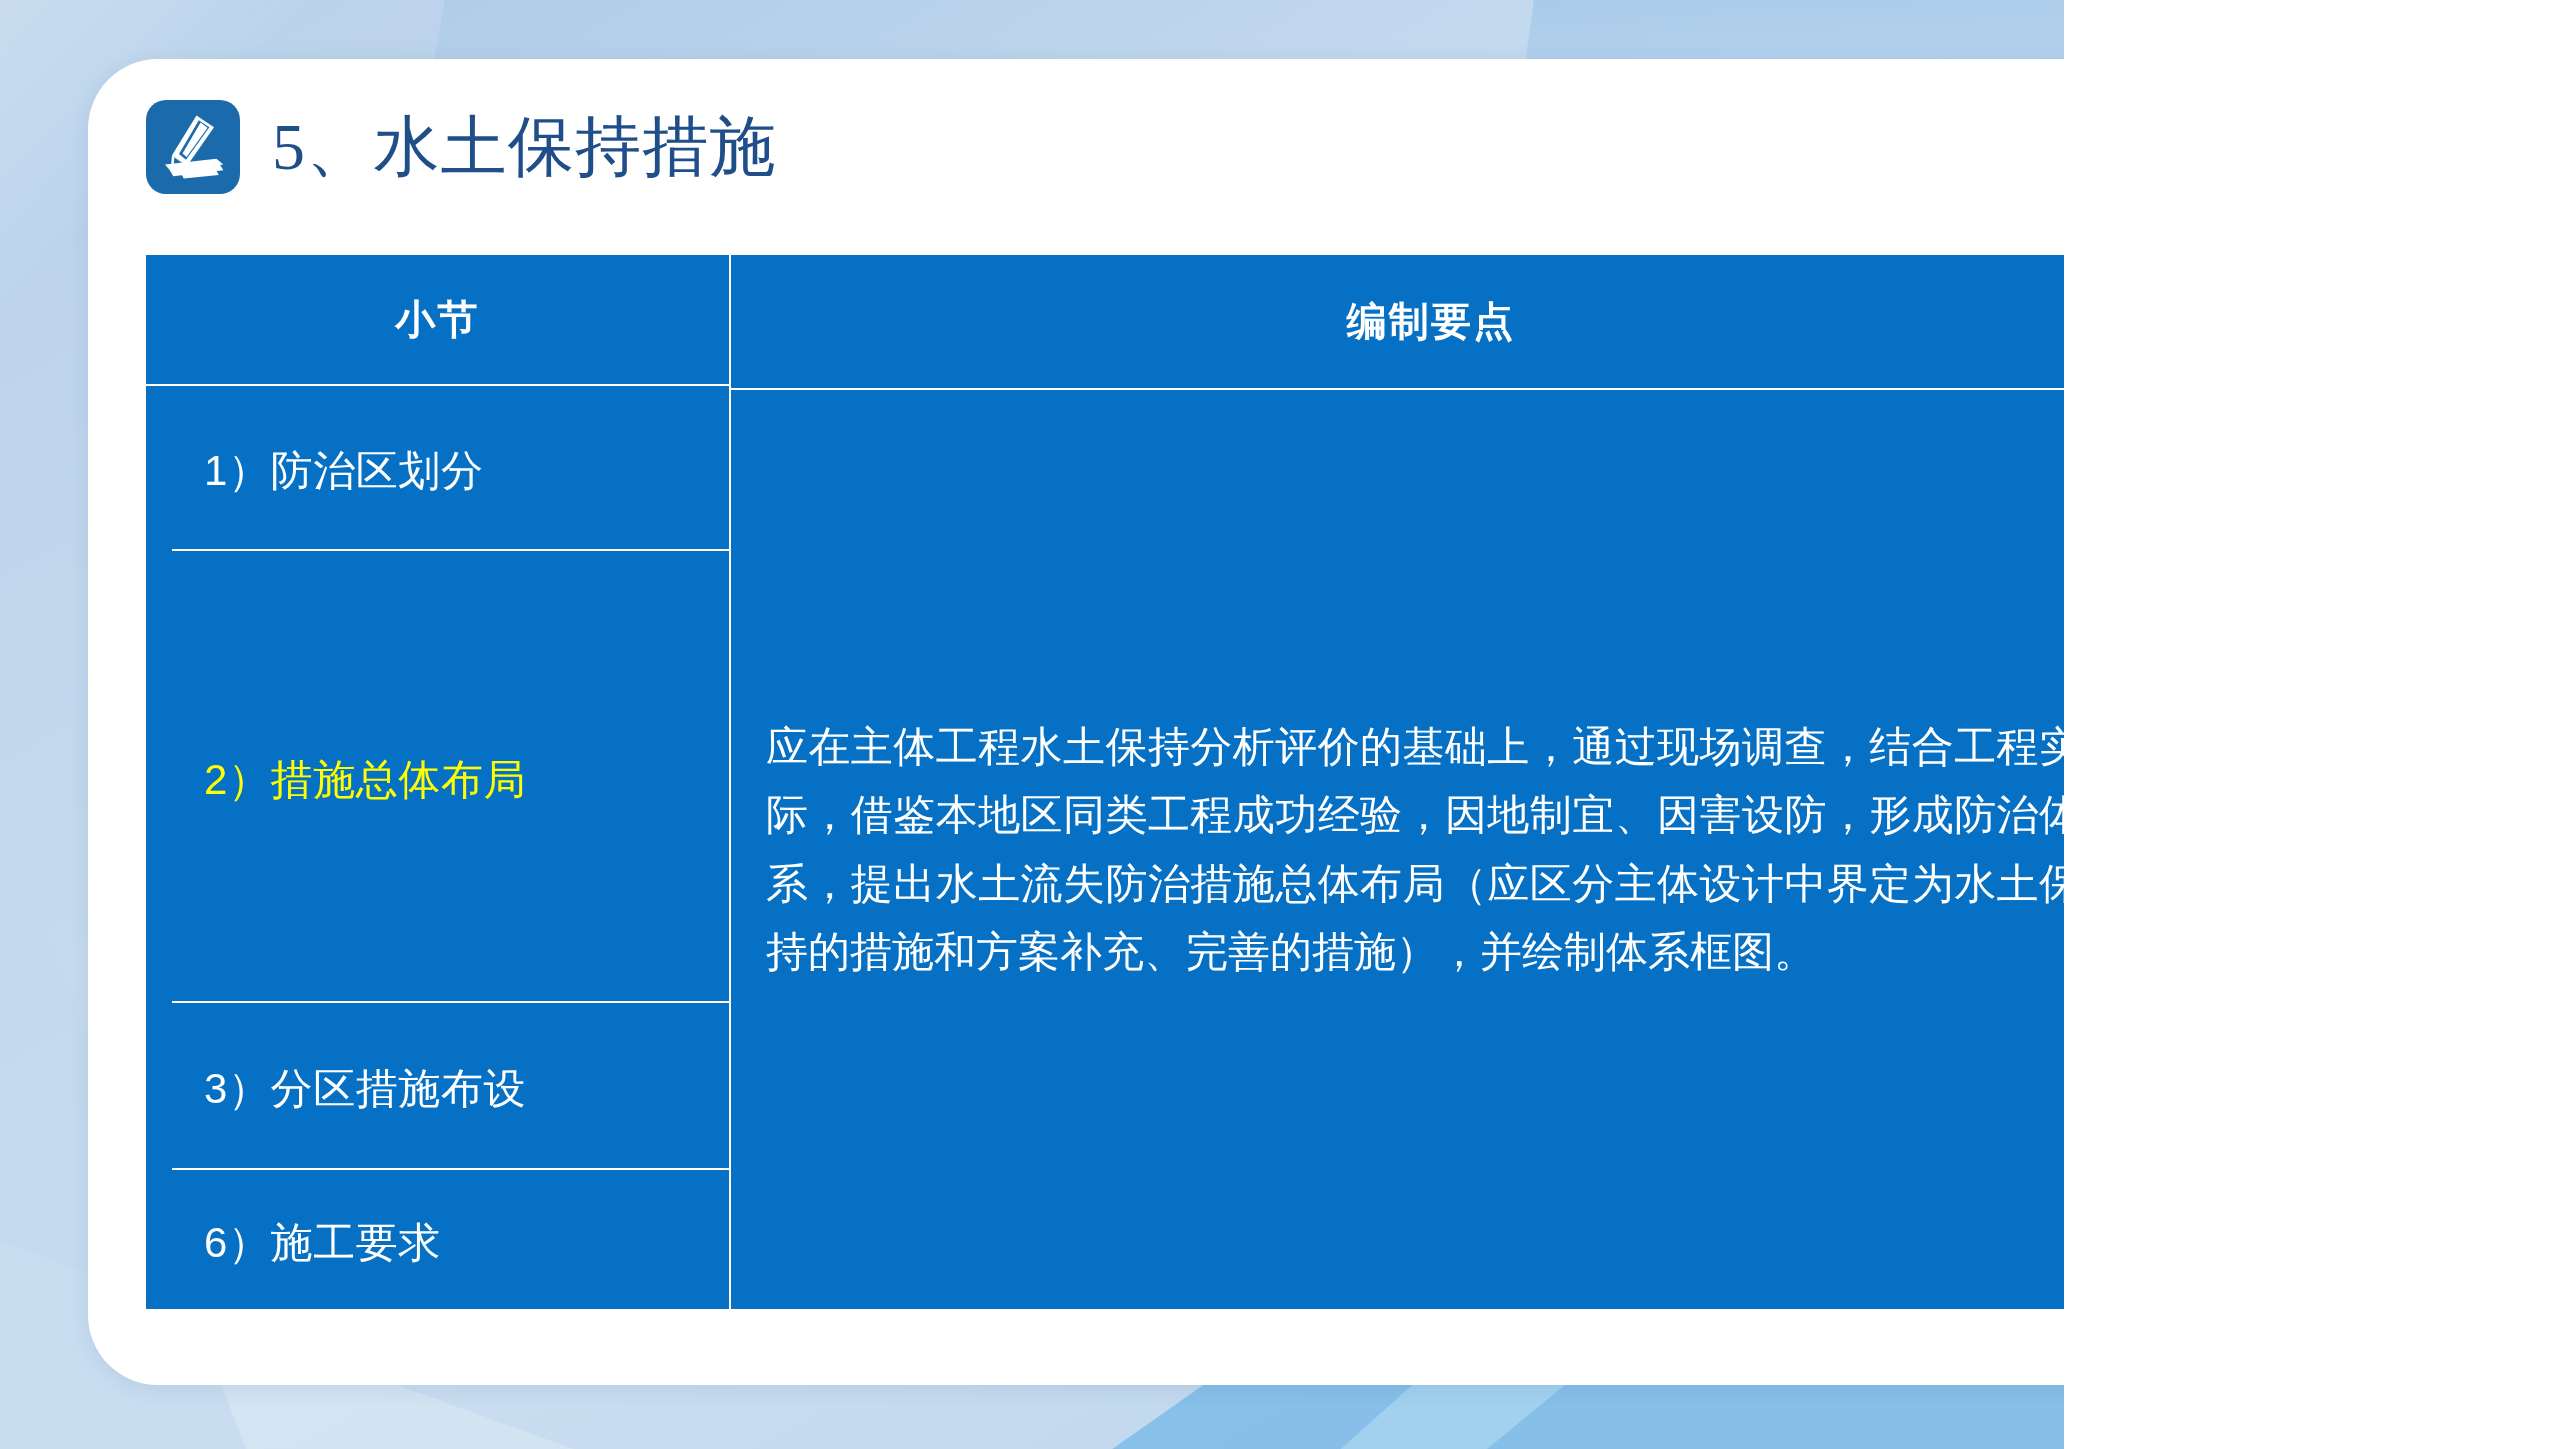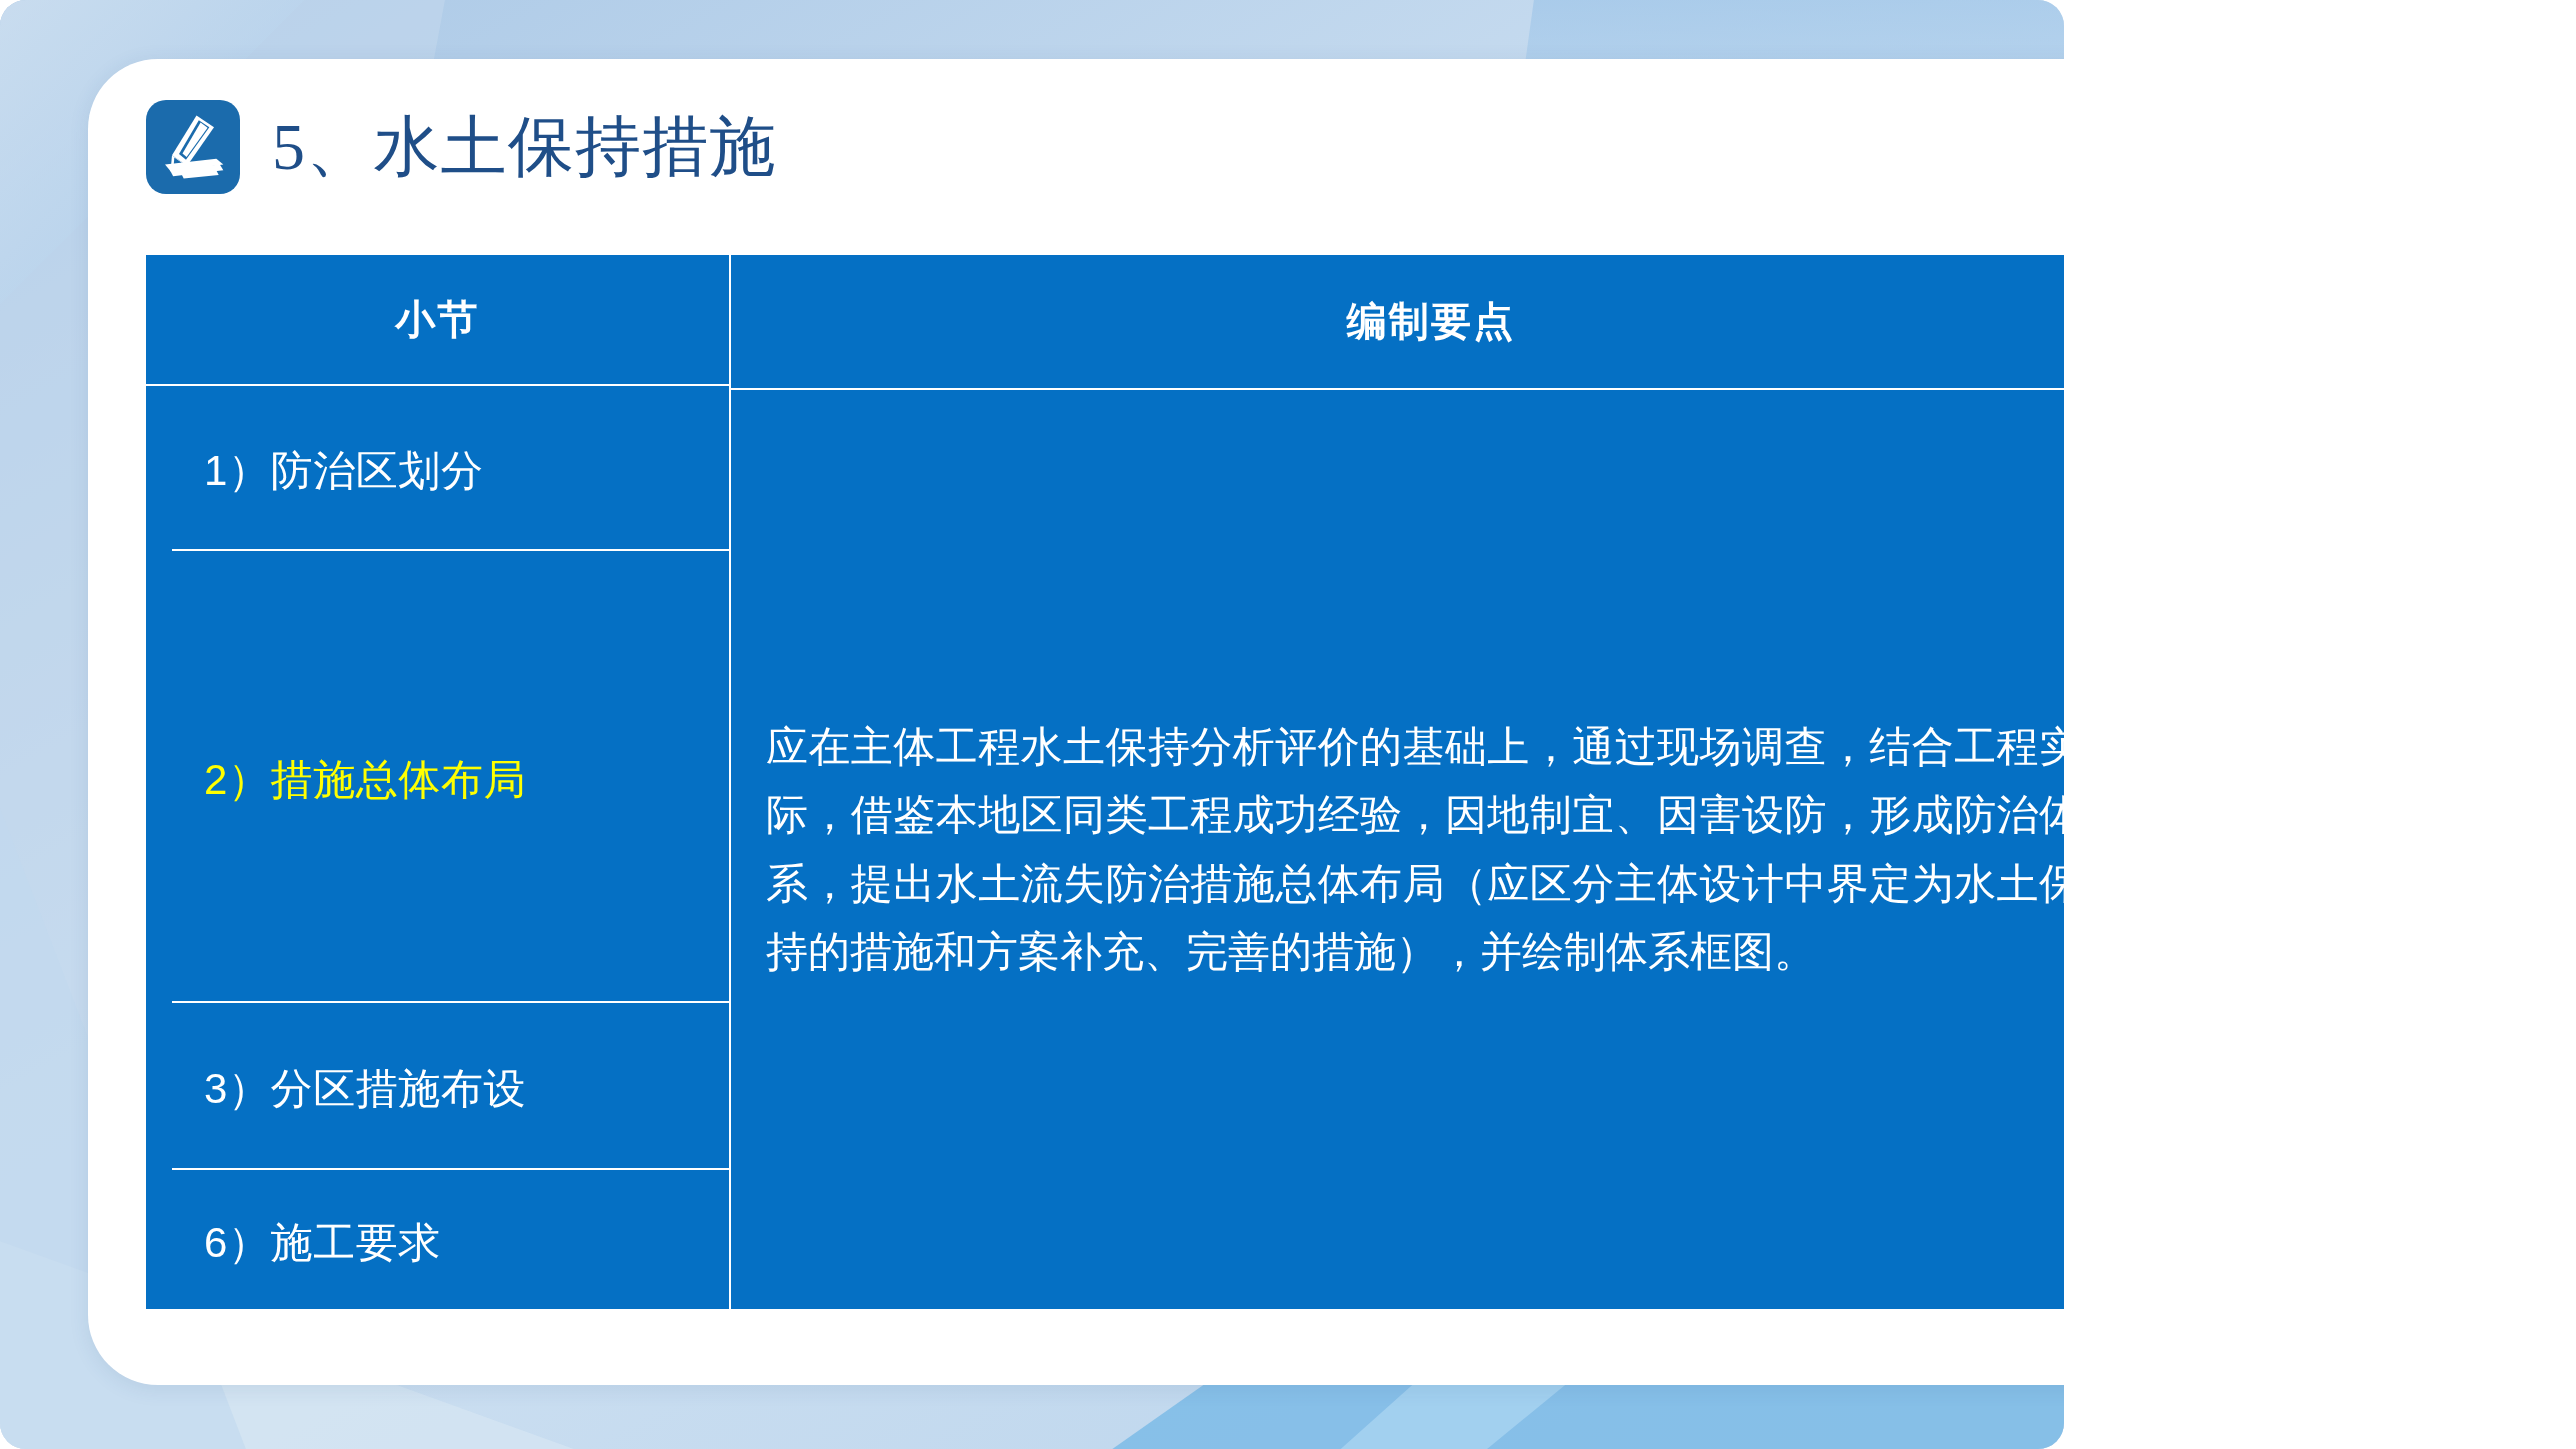--- a/index.html
+++ b/index.html
@@ -14,21 +14,20 @@
     font-family: "Liberation Sans", "DejaVu Sans", sans-serif;
   }
 
   
   .slide {
     position: relative;
     width: 2064px;
     height: 1449px;
     overflow: hidden;
     background: linear-gradient(160deg, #b9cee6 0%, #c3d8ec 25%, #d2e3f2 55%, #cfe0f0 75%, #bcd6ec 100%);
-    border-radius: 26px;
   }
 
   
   .bg-layer { position: absolute; inset: 0; overflow: hidden; pointer-events: none; }
   .bg-layer svg { position: absolute; inset: 0; width: 2576px; height: 1449px; display: block; }
 
   
   .card {
     position: absolute;
     left: 88px;

